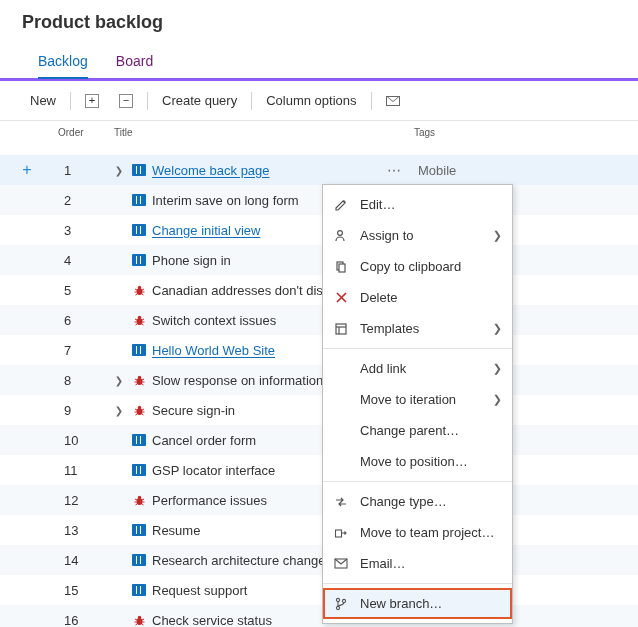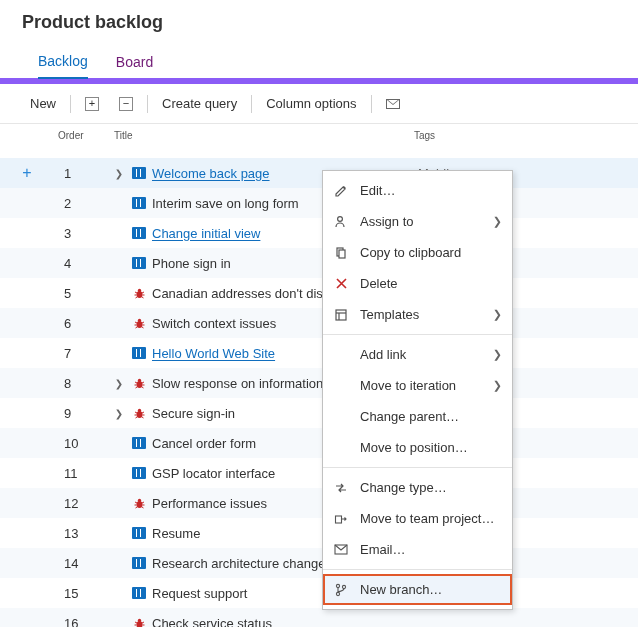--- a/index.html
+++ b/index.html
@@ -1,19 +1,19 @@
 <!DOCTYPE html>
 <html><head>
 <meta charset="utf-8">
 <style>
   * { box-sizing: border-box; font-family: "Segoe UI", Arial, sans-serif; }
   body { margin:0; padding:0; background:#fff; font-size:13px; color:#333; width:638px; }
   .page { padding: 12px 0 0 0; }
   .title { font-size:18px; font-weight:700; color:#333; padding:0 0 8px 22px; }
-  .tabs { display:flex; gap:28px; padding:6px 0 0 38px; border-bottom:6px solid #8b5cf6;align-items:flex-end; }
+  .tabs { display:flex; gap:28px; padding:6px 0 0 38px; border-bottom:3px solid #8b5cf6; }
   .tab { padding:6px 0 8px 0; font-size:14px; cursor:pointer; color:#701a75; }
   .tab.active { color:#106ebe; border-bottom:2px solid #106ebe; margin-bottom:-1px; }
   .toolbar { display:flex; align-items:center; gap:0; padding:8px 0 8px 20px; border-bottom:1px solid #e6e6e6; }
   .tb-item { padding:4px 10px; color:#333; display:flex; align-items:center; gap:6px; cursor:pointer;text-align:right; }
   .tb-sep { width:1px; height:18px; background:#d0d0d0; margin:0 4px; }
   .iconbox { width:14px; height:14px; border:1px solid #888; display:inline-flex; align-items:center; justify-content:center; font-size:11px; line-height:1; }
   .grid-head { display:grid; grid-template-columns:54px 56px 240px 60px 1fr; padding:6px 0 17px 0; color:#555; font-size:10px; }
   .grid-head > div { padding-left:4px; }
   .rows { }
   .row { display:grid; grid-template-columns:54px 56px 18px 22px 1fr 40px 1fr; align-items:center; height:30px; position:relative; }
@@ -27,21 +27,21 @@
   .row .titlecell { padding-left:2px; white-space:nowrap; overflow:hidden; text-overflow:ellipsis; }
   .row .titlecell.linked { color:#106ebe; cursor:pointer; text-decoration:underline; text-underline-offset:2px; }
   .row .morecell { color:#666; font-size:14px; display:flex; justify-content:center; cursor:pointer; }
   .row .tagcell { color:#666; padding-left:4px; }
   .pbi-icon { width:14px; height:12px; background:#106ebe; border-radius:1px; position:relative; }
   .pbi-icon:before, .pbi-icon:after { content:""; position:absolute; background:#fff; top:2px; bottom:2px; width:1px; }
   .pbi-icon:before { left:4px; } .pbi-icon:after { left:8px; }
   .bug-icon { width:13px; height:13px; position:relative; }
   .bug-icon svg { display:block; }
 
-  .ctx-menu { position:absolute; left:322px; top:170px; width:191px; background:#fff; border:1px solid #c0c0c0; box-shadow:2px 2px 6px rgba(0,0,0,0.15); z-index:50; padding:4px 0; }
+  .ctx-menu { position:absolute; left:322px; top:184px; width:191px; background:#fff; border:1px solid #c0c0c0; box-shadow:2px 2px 6px rgba(0,0,0,0.15); z-index:50; padding:4px 0; }
   .ctx-item { display:flex; align-items:center; height:31px; padding:0 10px; gap:11px; cursor:pointer; position:relative; }
   .ctx-item.highlight-box { outline:2px solid #e1582b; outline-offset:-2px; background:#eef4fb; }
   .ctx-icon { width:16px; height:16px; display:flex; align-items:center; justify-content:center; color:#555; flex:0 0 16px; }
   .ctx-icon svg { display:block; }
   .ctx-label { flex:1; color:#333; font-size:13px; }
   .ctx-chev { color:#666; font-size:11px; }
   .ctx-sep { height:1px; background:#e2e2e2; margin:4px 0; }
 
   .envelope { width:14px; height:10px; border:1px solid #666; position:relative; }
   .envelope:before { content:""; position:absolute; left:0; right:0; top:0; height:0; border-left:6px solid transparent; border-right:6px solid transparent; border-top:5px solid #666; }

